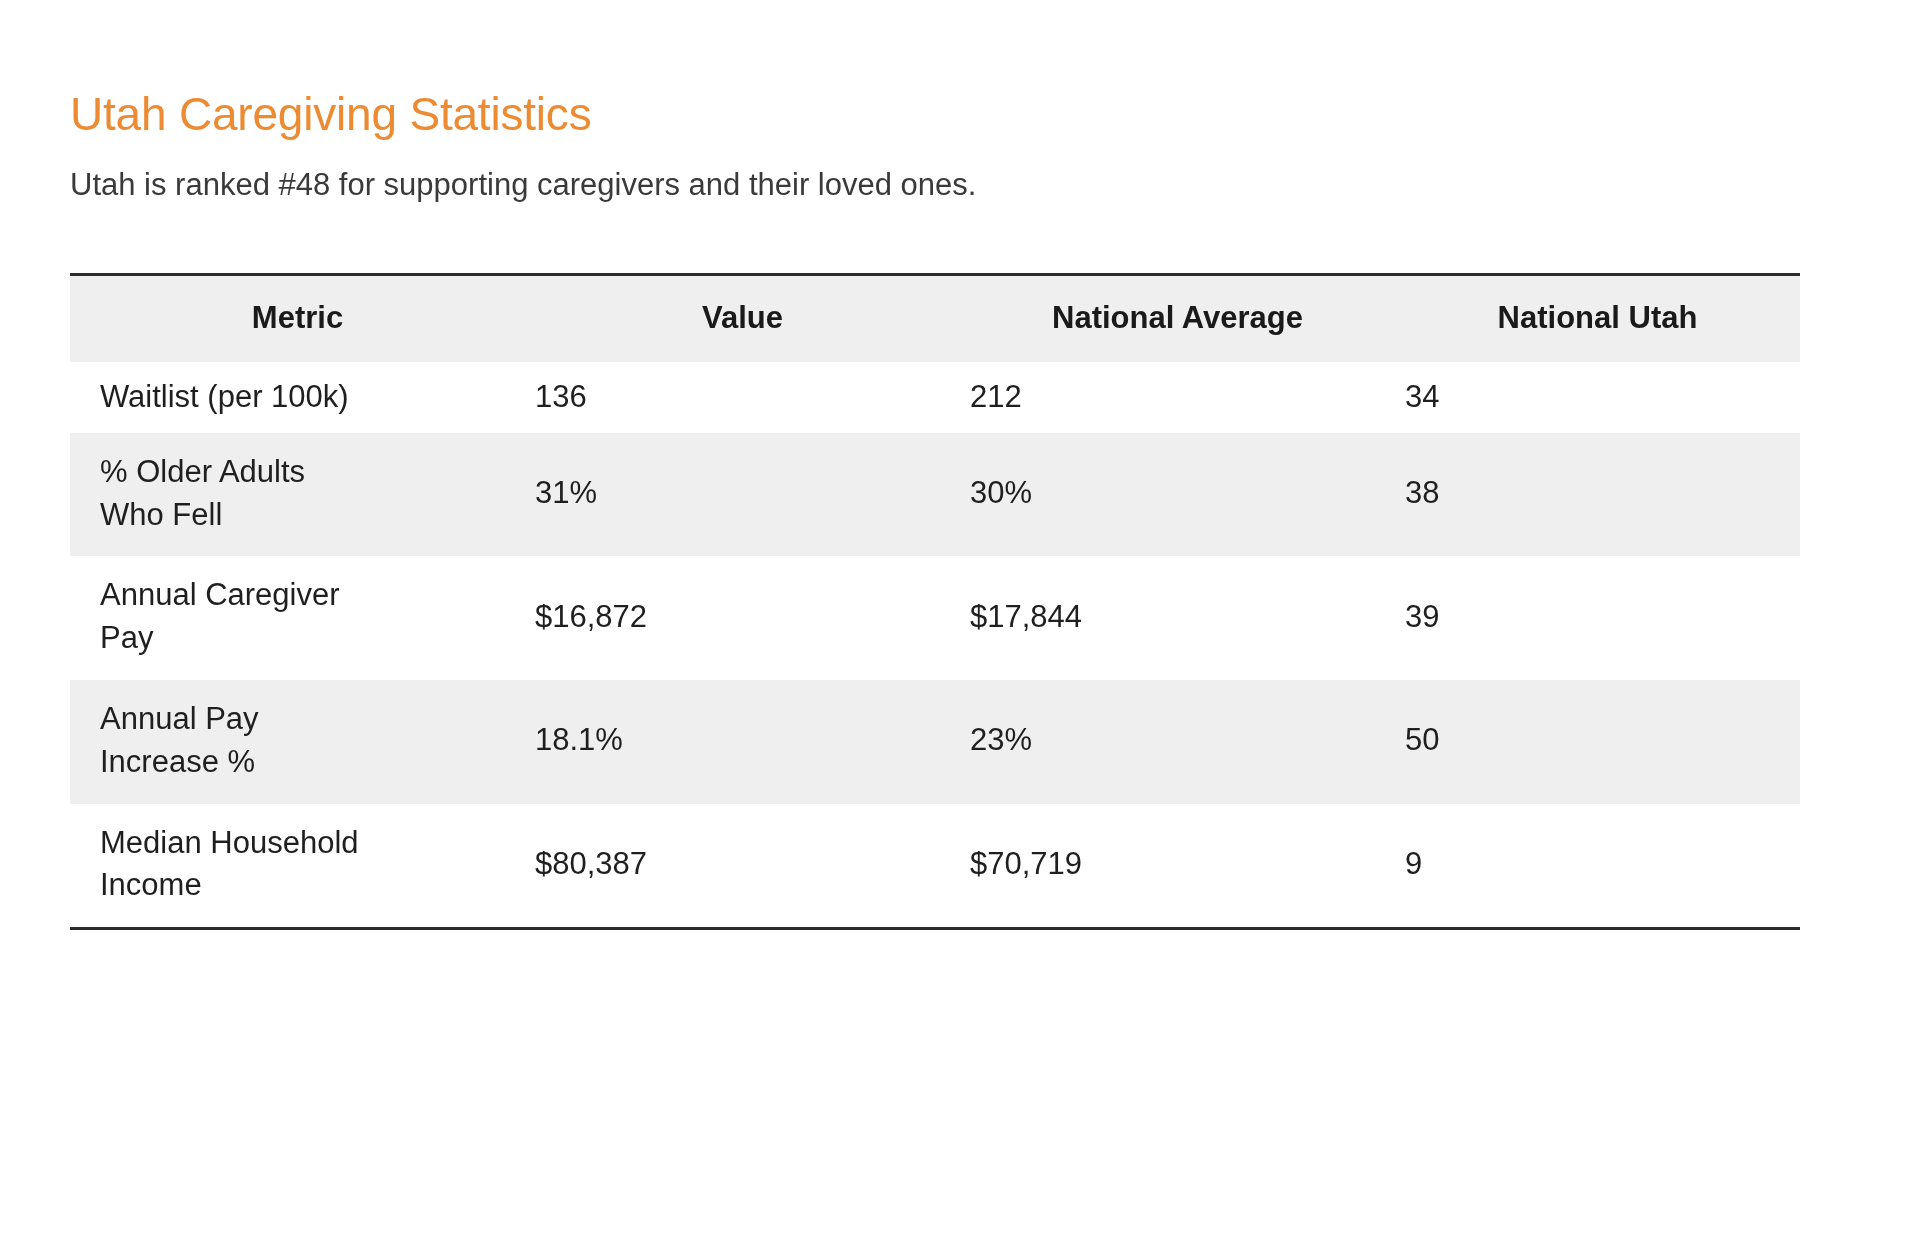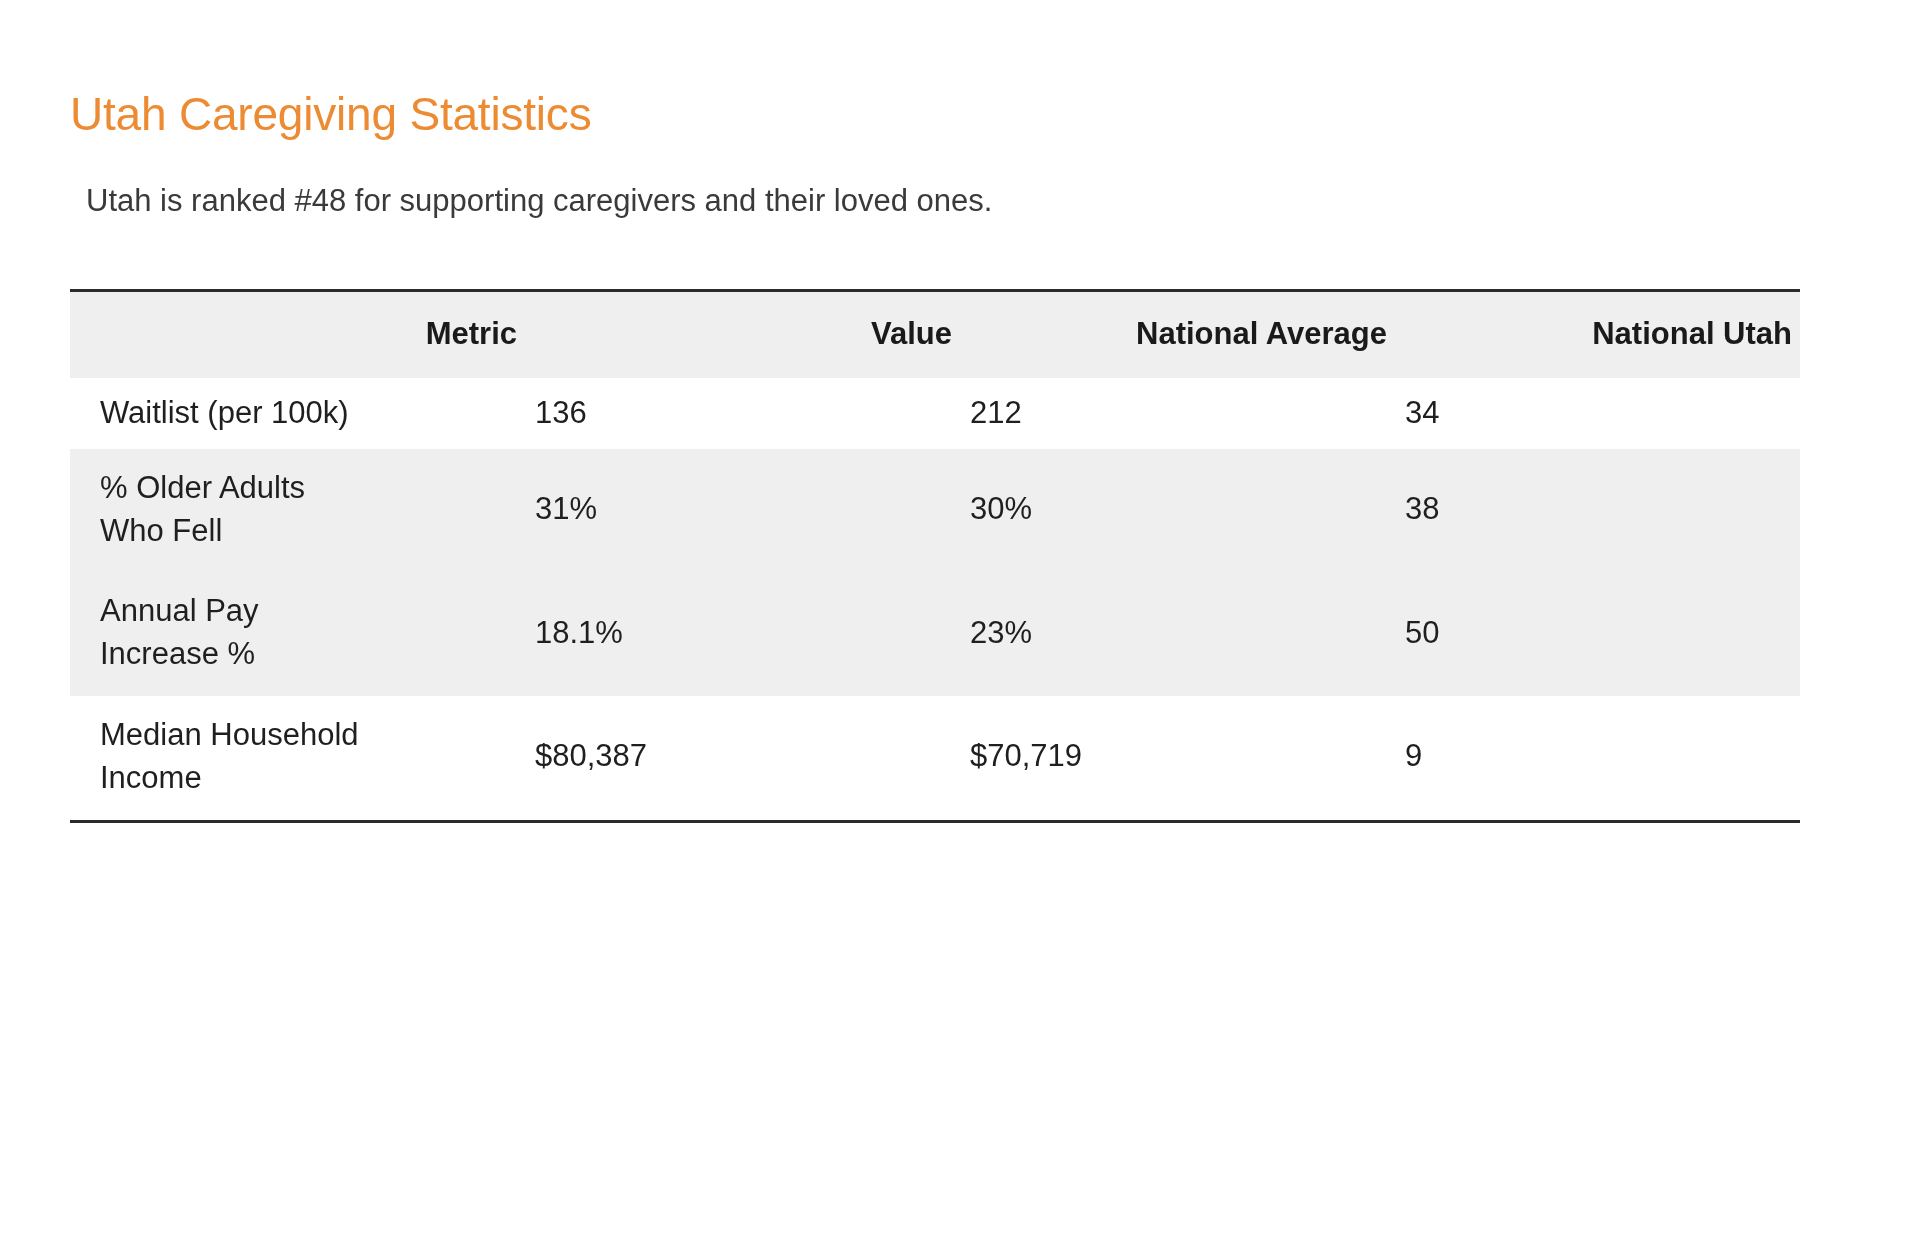--- a/index.html
+++ b/index.html
@@ -31,21 +31,21 @@
     margin: 0;
     padding-top: 88px;
     font-size: 46px;
     line-height: 1.15;
     font-weight: 400;
     letter-spacing: -0.2px;
     color: #ED8B33;
     white-space: nowrap;
   }
   .page-subtitle {
-    margin: 16px;
+    margin: 0;
     padding-top: 24px;
     font-size: 31px;
     line-height: 1.3;
     font-weight: 400;
     color: #3a3a3a;
     white-space: nowrap;
   }
   .table-wrap {
     margin-top: 68px;
   }
@@ -59,21 +59,21 @@
   table.stats-table col.c-metric { width: 455px; }
   table.stats-table col.c-value  { width: 435px; }
   table.stats-table col.c-nat    { width: 435px; }
   table.stats-table col.c-rank   { width: 405px; }
 
   thead tr { background: #efefef; }
   thead th {
     font-size: 31px;
     font-weight: 700;
     color: #1a1a1a;
-    text-align: right;
+    text-align: center;
     padding: 24px 8px 26px 8px;
     vertical-align: middle;
     border: 0;
     white-space: nowrap;
   }
   tbody td {
     font-size: 31px;
     font-weight: 400;
     color: #1f1f1f;
     vertical-align: middle;
@@ -127,20 +127,29 @@
           <tr class="shaded row-tall">
             <td class="metric-cell">
               <span class="metric-line">% Older Adults</span>
               <span class="metric-line">Who Fell</span>
             </td>
             <td>31%</td>
             <td>30%</td>
             <td>38</td>
           </tr>
 
+          <tr class="plain row-tall">
+            <td class="metric-cell">
+              <span class="metric-line">Annual Caregiver</span>
+              <span class="metric-line">Pay</span>
+            </td>
+            <td>$16,872</td>
+            <td>$17,844</td>
+            <td>39</td>
+          </tr>
 
           <tr class="shaded row-tall">
             <td class="metric-cell">
               <span class="metric-line">Annual Pay</span>
               <span class="metric-line">Increase %</span>
             </td>
             <td>18.1%</td>
             <td>23%</td>
             <td>50</td>
           </tr>

